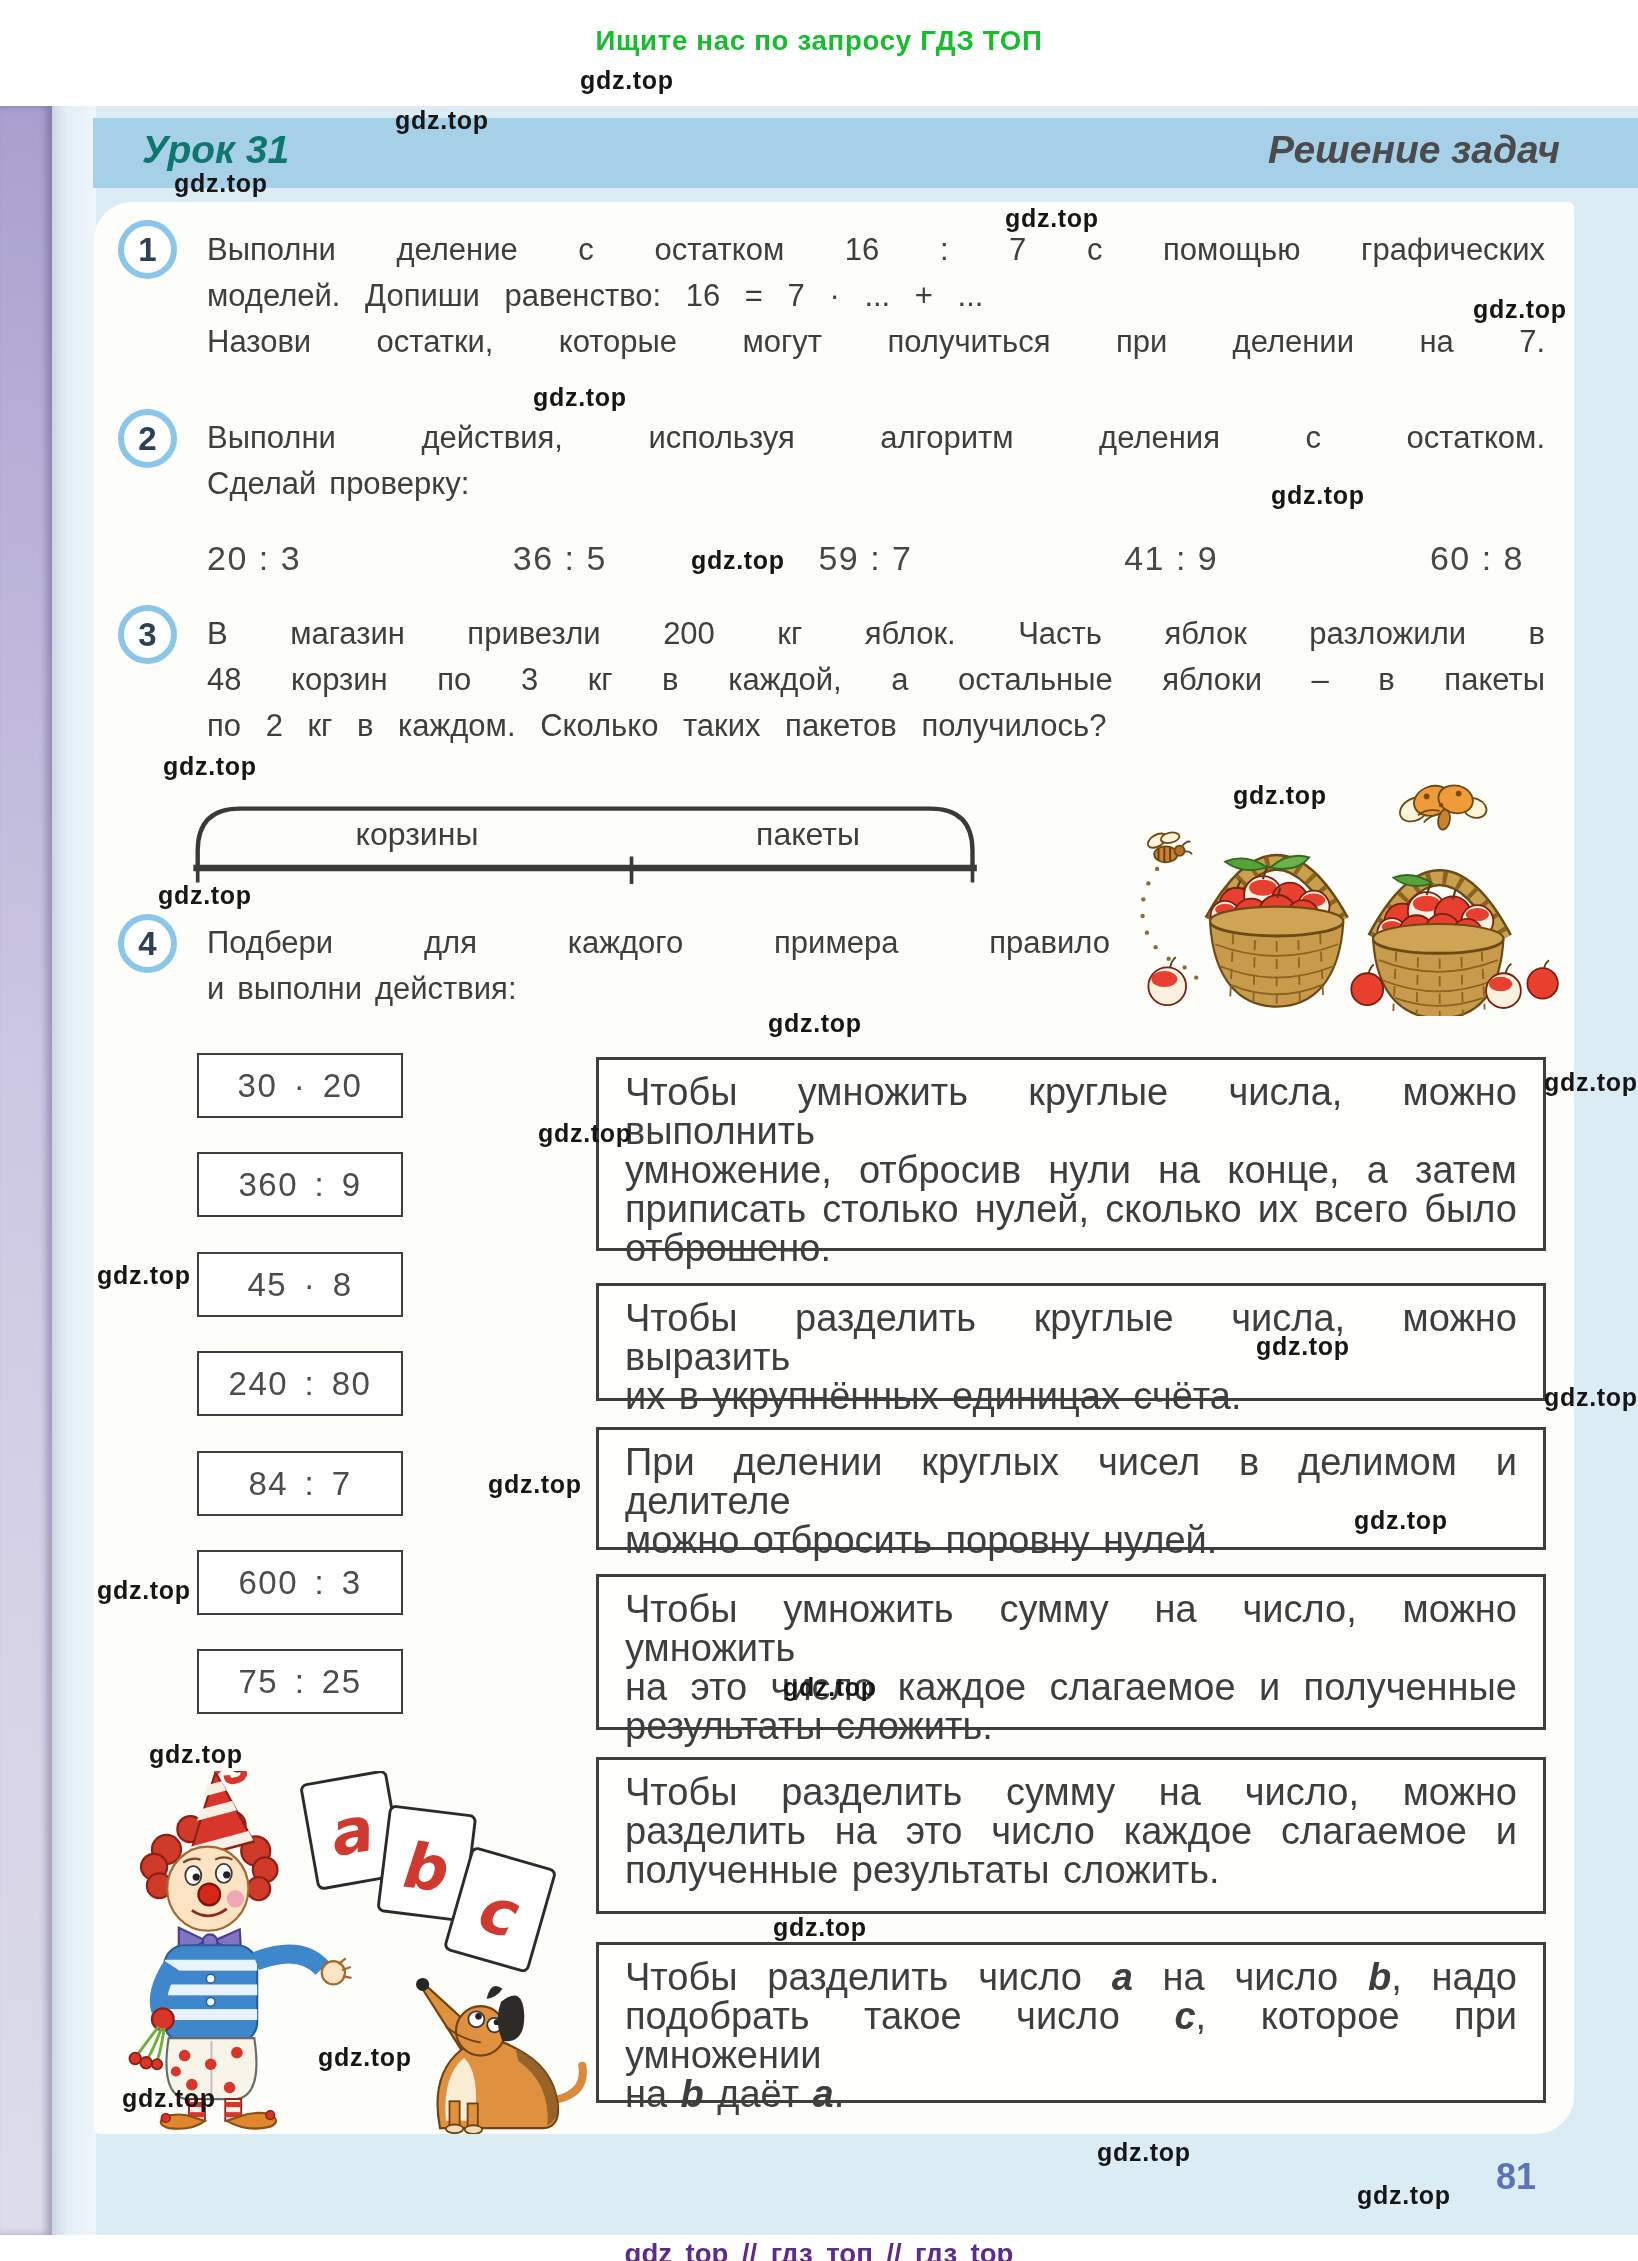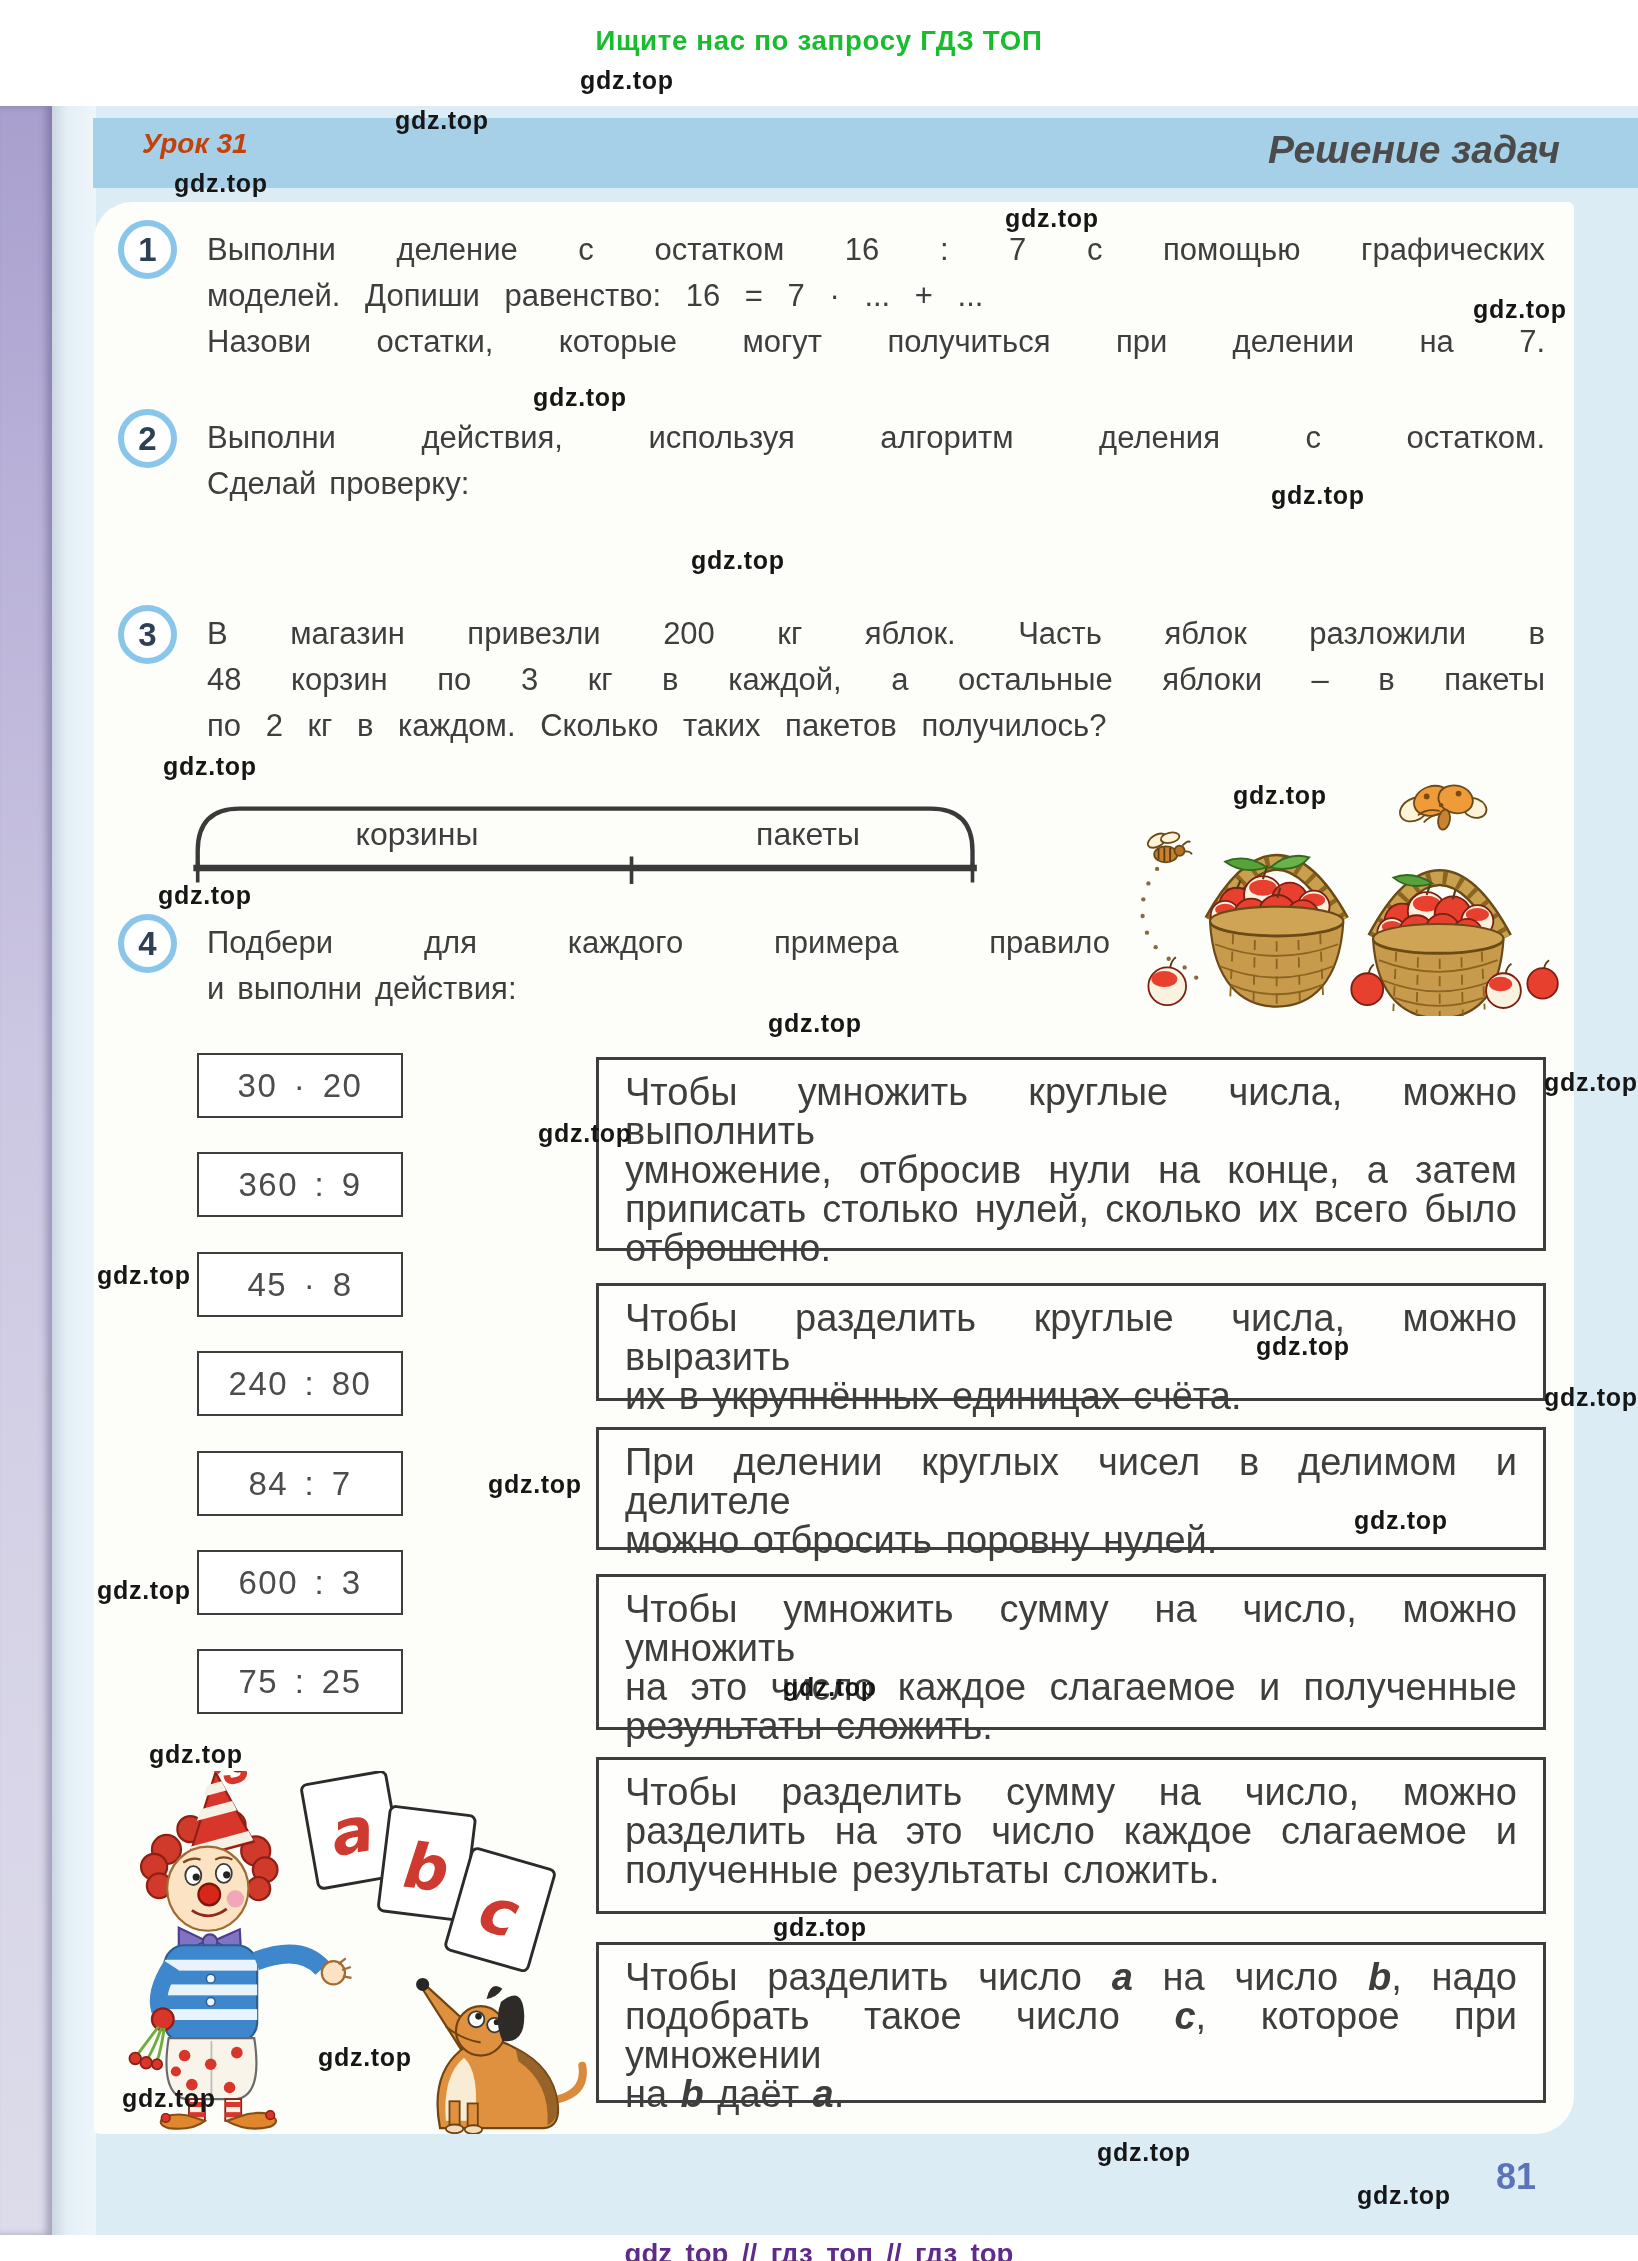--- a/index.html
+++ b/index.html
@@ -10,22 +10,22 @@
   .page-blue{position:absolute;left:51px;top:94px;width:1587px;height:2129px;background:#dcecf5;}
   .gutter{position:absolute;left:51px;top:94px;width:45px;height:2129px;
           background:linear-gradient(90deg,#c9d4e2 0%,#e3eef6 35%,#eef6fa 100%);}
   .binding{position:absolute;left:0;top:94px;width:52px;height:2129px;
            background:linear-gradient(180deg,#a89fce 0%,#b9b1d8 18%,#ccc7e2 45%,#d6d3e7 70%,#dcdcea 100%);
            box-shadow:inset -5.8px 0 7.3px rgba(70,60,110,.35);}
   .band{position:absolute;left:93px;top:106px;width:1545px;height:70px;background:#a6d0e8;z-index:2;}
   .panel{position:absolute;left:94px;top:190px;width:1480px;height:1932px;background:#fdfdfa;
          border-radius:38px 5.8px 38px 5.8px;z-index:3;}
 
-  .lesson{position:absolute;left:142px;top:116px;font-size:28px;font-weight:bold;font-style:italic;
-          color:#c2410c;z-index:4;}
+  .lesson{position:absolute;left:142px;top:116px;font-size:39px;font-weight:bold;font-style:italic;
+          color:#0f766e;z-index:4;}
   .title{position:absolute;right:78px;top:116px;font-size:39px;font-weight:bold;font-style:italic;
          color:#4b4b4b;z-index:4;}
 
   .promo{position:absolute;left:0;top:13px;width:100%;text-align:center;font-size:27.6px;font-weight:600;
          color:#17bd2c;letter-spacing:0.7px;z-index:10;}
   .footer-line{position:absolute;left:0;top:2226px;width:100%;text-align:center;font-size:27.6px;
          font-weight:600;color:#5e2b8c;word-spacing:5.8px;z-index:10;}
   .pagenum{position:absolute;left:1496px;top:2144px;font-size:36px;font-weight:bold;color:#5c73b7;z-index:8;}
 
   .wm{position:absolute;font-size:25px;font-weight:700;color:#161616;letter-spacing:0.7px;
@@ -81,20 +81,27 @@
     <div class="tl sp">моделей. Допиши равенство: 16 = 7 · ... + ...</div>
     <div class="tl j">Назови остатки, которые могут получиться при делении на 7.</div>
   </div>
 
   <div class="badge" style="top:397px">
     <span>2</span>
   </div>
   <div class="ttext" style="top:403px;width:1338px">
     <div class="tl j">Выполни действия, используя алгоритм деления с остатком.</div>
     <div class="tl">Сделай проверку:</div>
+  </div>
+  <div class="exrow">
+    <span>20 : 3</span>
+    <span>36 : 5</span>
+    <span>59 : 7</span>
+    <span>41 : 9</span>
+    <span>60 : 8</span>
   </div>
 
   <div class="badge" style="top:593px">
     <span>3</span>
   </div>
   <div class="ttext" style="top:599px;width:1338px">
     <div class="tl j">В магазин привезли 200 кг яблок. Часть яблок разложили в</div>
     <div class="tl j">48 корзин по 3 кг в каждой, а остальные яблоки – в пакеты</div>
     <div class="tl sp">по 2 кг в каждом. Сколько таких пакетов получилось?</div>
   </div>

